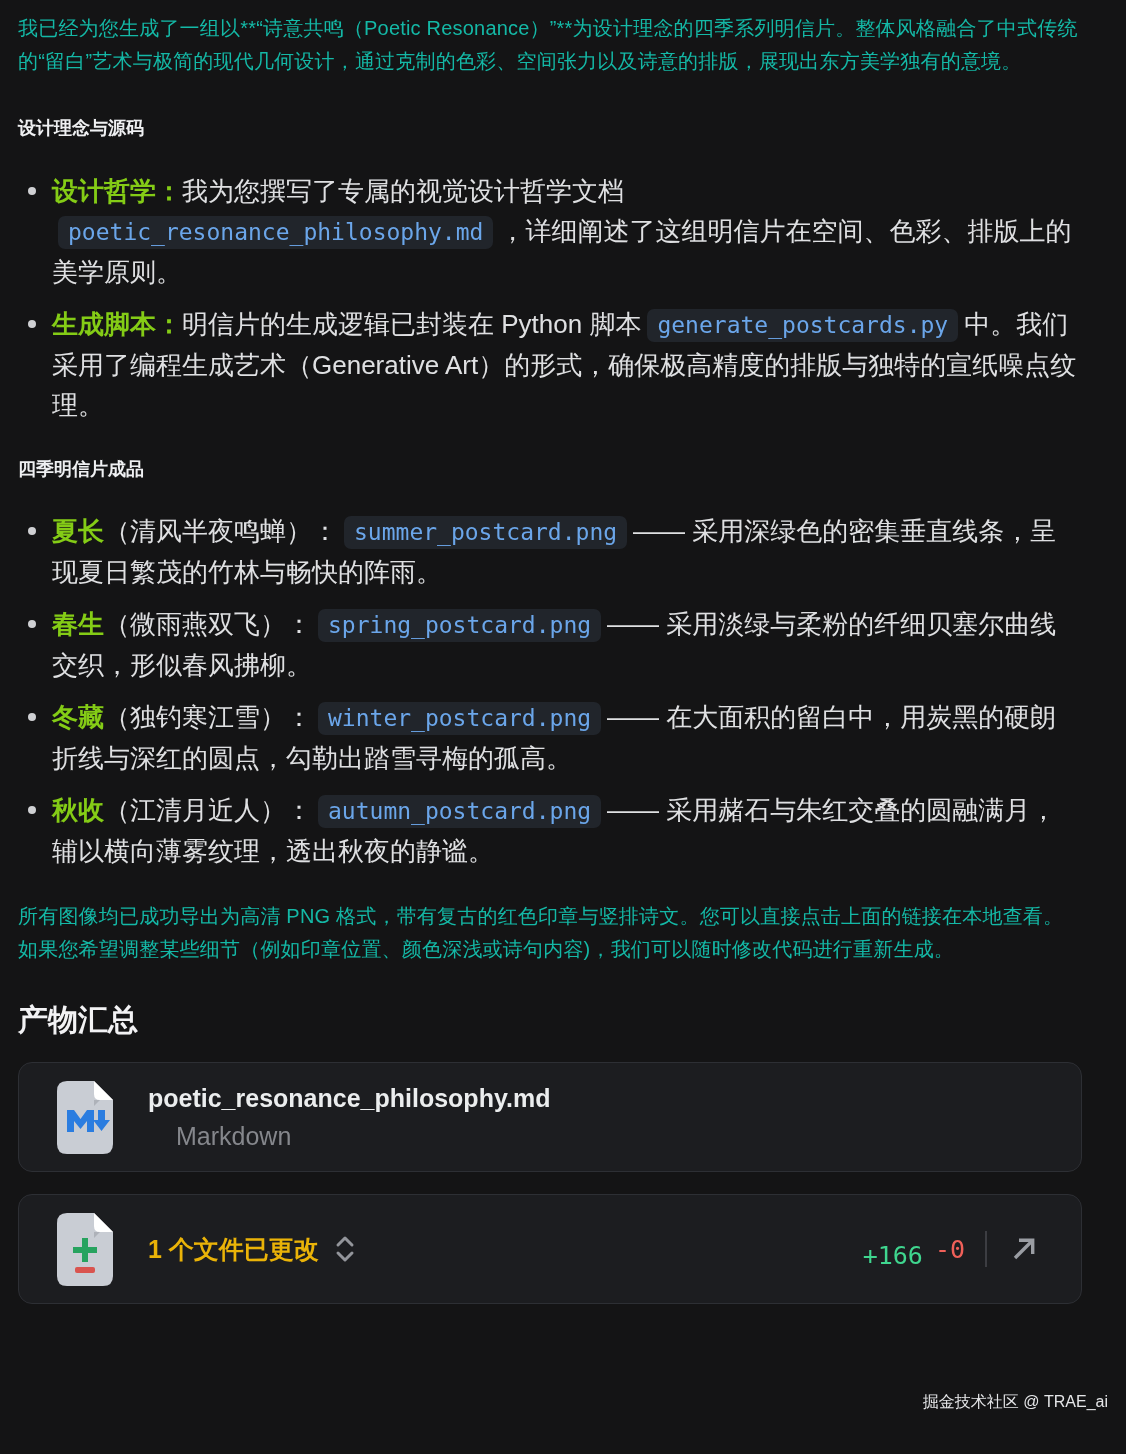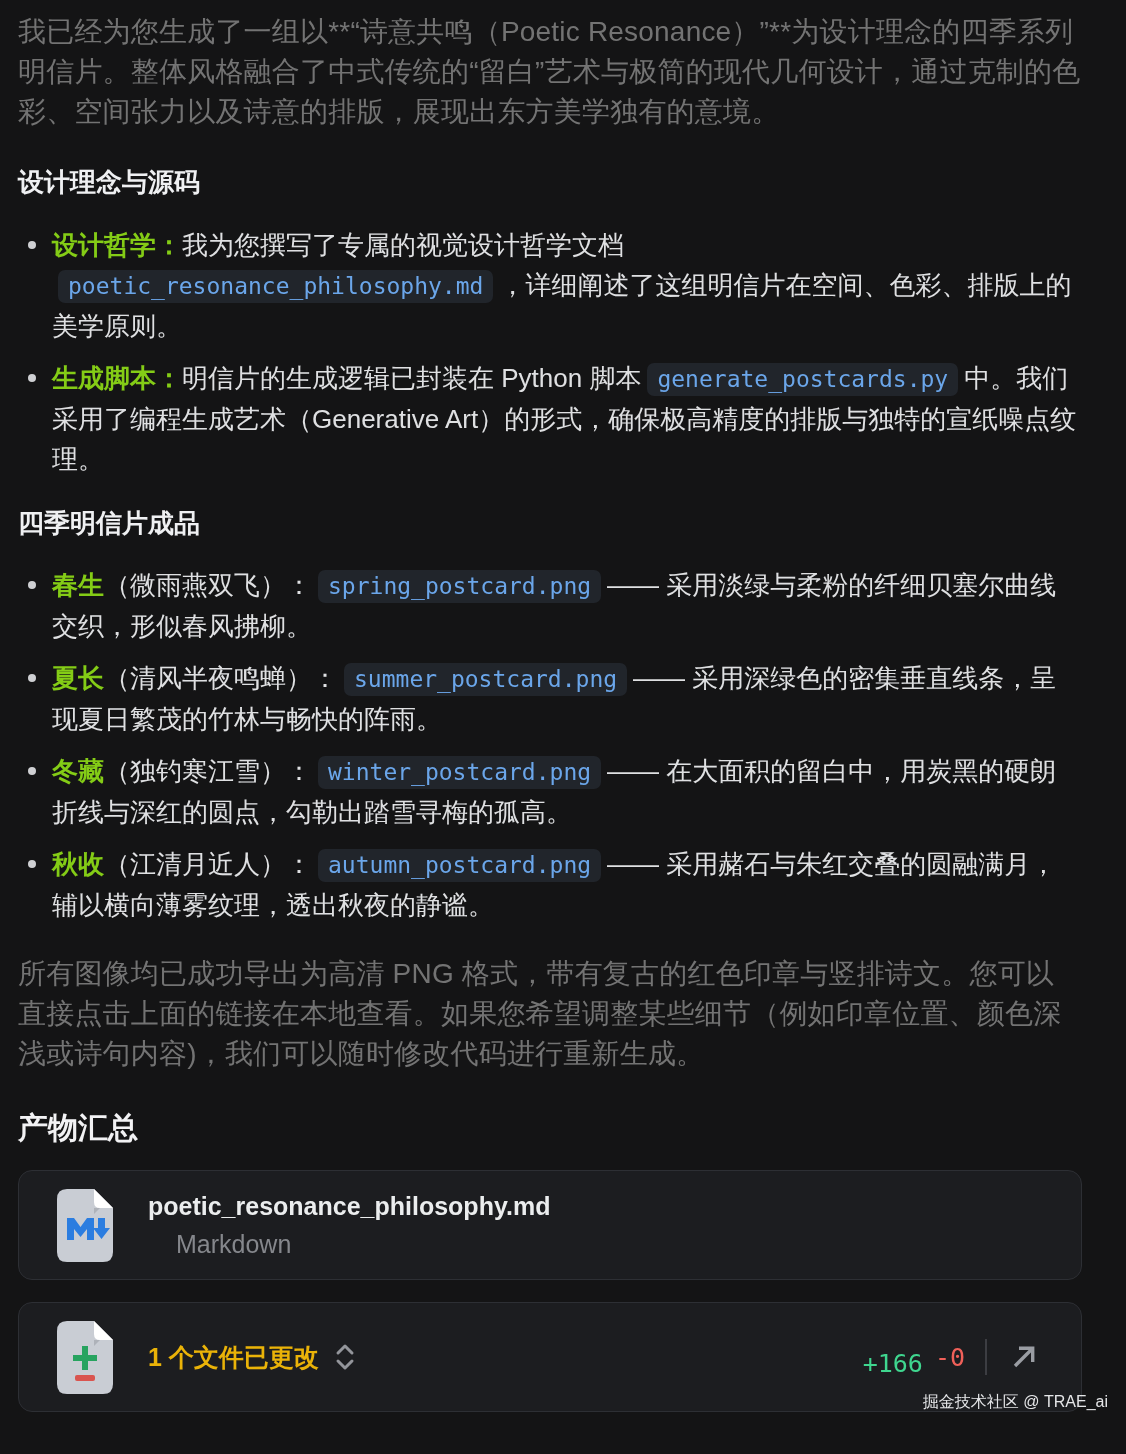--- a/index.html
+++ b/index.html
@@ -5,24 +5,24 @@
   * { margin:0; padding:0; box-sizing:border-box; }
   html,body { width:1126px; height:1454px; }
   body {
     position:relative;
     background:#141415;
     color:#dfe0e2;
     font-family:"Liberation Sans","DejaVu Sans",sans-serif;
     overflow:hidden;
   }
   .content { position:absolute; left:18px; top:0; width:1064px; }
-  .para { font-size:28px; line-height:40px; color:#737373; letter-spacing:0.2px; }
+  .para { font-size:20px; line-height:33px; color:#14b8a6; letter-spacing:0.2px; }
   .intro { margin-top:12px; }
   .closing { margin-top:29px; }
-  h3.sec { font-size:26px; line-height:40px; font-weight:700; color:#eff0f2; }
+  h3.sec { font-size:18px; line-height:40px; font-weight:700; color:#eff0f2; }
   .sec-design { margin-top:30px; }
   .sec-seasons { margin-top:24px; }
   h2.sec-big { font-size:30px; line-height:44px; font-weight:700; color:#f2f2f4; margin-top:32px; }
   ul.blist { list-style:none; margin-top:23px; }
   ul.blist.seasons { margin-top:22px; }
   ul.blist li { position:relative; padding-left:34px; font-size:26px; line-height:40px; }
   ul.blist li + li { margin-top:12px; }
   .dot { position:absolute; left:10px; top:16px; width:8px; height:8px; border-radius:50%; background:#cfd0d3; }
   strong.term { font-weight:700; color:#84cc16; }
   code.pill {
@@ -86,25 +86,25 @@
       <span class="dot"></span>
       <strong class="term">生成脚本：</strong><span>明信片的生成逻辑已封装在 Python 脚本</span><code class="pill">generate_postcards.py</code><span>中。我们采用了编程生成艺术（Generative Art）的形式，确保极高精度的排版与独特的宣纸噪点纹理。</span>
     </li>
   </ul>
 
   <h3 class="sec sec-seasons">四季明信片成品</h3>
 
   <ul class="blist seasons">
     <li>
       <span class="dot"></span>
-      <strong class="term">春生</strong><span>（微雨燕双飞）：</span><code class="pill">spring_postcard.png</code><span>—— 采用淡绿与柔粉的纤细贝塞尔曲线交织，形似春风拂柳。</span>
+      <strong class="term">夏长</strong><span>（清风半夜鸣蝉）：</span><code class="pill">summer_postcard.png</code><span>—— 采用深绿色的密集垂直线条，呈现夏日繁茂的竹林与畅快的阵雨。</span>
     </li>
     <li>
       <span class="dot"></span>
-      <strong class="term">夏长</strong><span>（清风半夜鸣蝉）：</span><code class="pill">summer_postcard.png</code><span>—— 采用深绿色的密集垂直线条，呈现夏日繁茂的竹林与畅快的阵雨。</span>
+      <strong class="term">春生</strong><span>（微雨燕双飞）：</span><code class="pill">spring_postcard.png</code><span>—— 采用淡绿与柔粉的纤细贝塞尔曲线交织，形似春风拂柳。</span>
     </li>
     <li>
       <span class="dot"></span>
       <strong class="term">冬藏</strong><span>（独钓寒江雪）：</span><code class="pill">winter_postcard.png</code><span>—— 在大面积的留白中，用炭黑的硬朗折线与深红的圆点，勾勒出踏雪寻梅的孤高。</span>
     </li>
     <li>
       <span class="dot"></span>
       <strong class="term">秋收</strong><span>（江清月近人）：</span><code class="pill">autumn_postcard.png</code><span>—— 采用赭石与朱红交叠的圆融满月，辅以横向薄雾纹理，透出秋夜的静谧。</span>
     </li>
   </ul>

